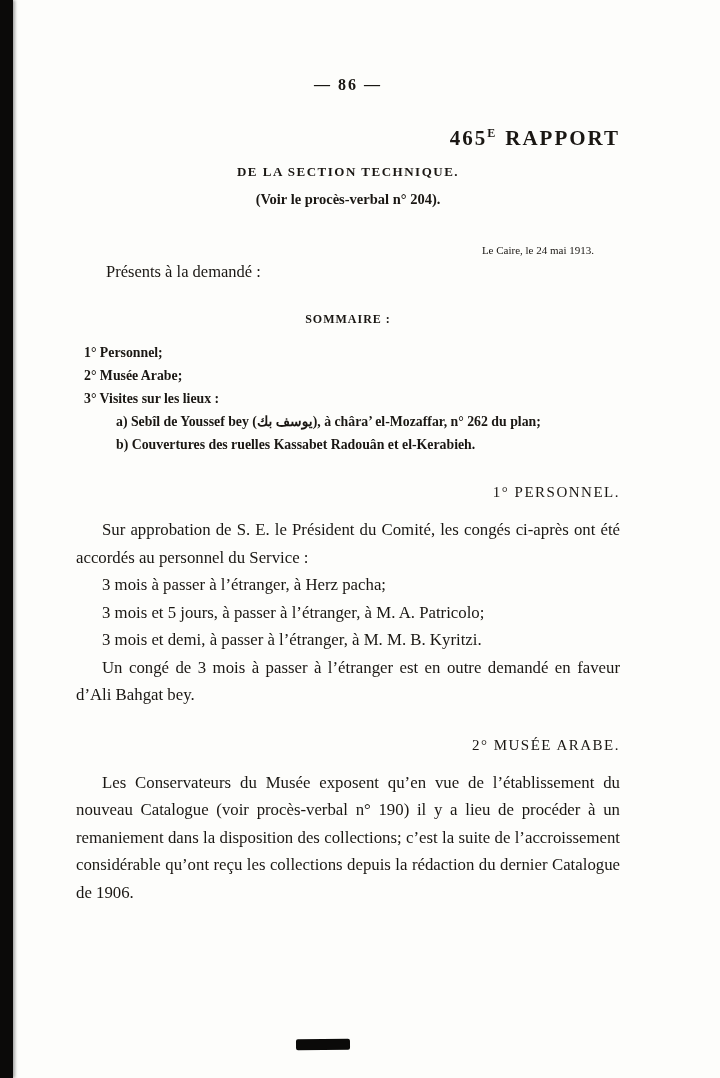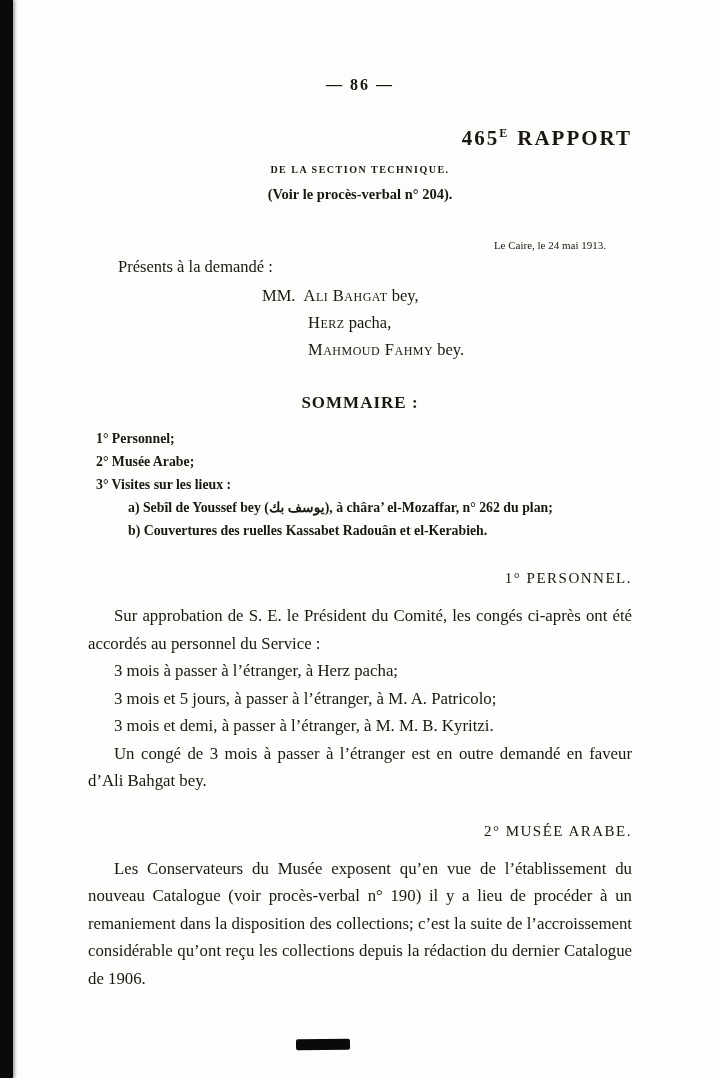--- a/index.html
+++ b/index.html
@@ -23,21 +23,21 @@
   .scan-artifact-bottom {
     position: absolute;
     left: 296px; top: 1039px;
     width: 54px; height: 11px;
     background: #0b0a09;
     border-radius: 2px;
     transform: rotate(-0.5deg);
   }
   .content {
     position: absolute;
-    left: 13px; top: 0;
+    left: 1px; top: 0;
     width: 707px; height: 1078px;
     padding: 0 88px 0 75px;
   }
   .page-num {
     margin-top: 76px;
     text-align: center;
     font-weight: bold;
     font-size: 16px;
     letter-spacing: 2px;
   }
@@ -47,21 +47,21 @@
     font-weight: bold;
     font-size: 21px;
     letter-spacing: 2px;
   }
   .title sup { font-size: 12px; letter-spacing: 0; }
   .title .title-word { margin-left: 10px; }
   .subtitle {
     margin-top: 13px;
     text-align: center;
     font-weight: bold;
-    font-size: 10px;
+    font-size: 13px;
     letter-spacing: 1.5px;
   }
   .reference {
     margin-top: 11px;
     text-align: center;
     font-weight: bold;
     font-size: 14.5px;
   }
   .dateline {
     margin-top: 36px;
@@ -80,21 +80,21 @@
     font-size: 16.5px;
     line-height: 27px;
   }
   .mm-prefix { margin-right: 8px; }
   .attendee-name { font-variant: small-caps; letter-spacing: 0.5px; }
   .attendee-cont { padding-left: 46px; }
   .sommaire-h {
     margin-top: 30px;
     text-align: center;
     font-weight: bold;
-    font-size: 17px;
+    font-size: 12px;
     letter-spacing: 1px;
   }
   .sommaire {
     margin-top: 14px;
     font-weight: bold;
     font-size: 13.8px;
     line-height: 23px;
   }
   .sommaire .item { padding-left: 8px; }
   .sommaire .sub  { padding-left: 40px; }
@@ -133,31 +133,20 @@
   </div>
 
   <div class="subtitle">DE LA SECTION TECHNIQUE.</div>
 
   <div class="reference">(Voir le procès-verbal n° 204).</div>
 
   <div class="dateline">Le Caire, le 24 mai 1913.</div>
 
   <div class="presents">Présents à la demandé :</div>
 
-  <div class="attendees">
-    <div>
-      <span class="mm-prefix">MM.</span><span class="attendee-name">Ali Bahgat</span><span> bey,</span>
-    </div>
-    <div class="attendee-cont">
-      <span class="attendee-name">Herz</span><span> pacha,</span>
-    </div>
-    <div class="attendee-cont">
-      <span class="attendee-name">Mahmoud Fahmy</span><span> bey.</span>
-    </div>
-  </div>
 
   <div class="sommaire-h">SOMMAIRE :</div>
 
   <div class="sommaire">
     <div class="item">1° Personnel;</div>
     <div class="item">2° Musée Arabe;</div>
     <div class="item">3° Visites sur les lieux :</div>
     <div class="sub">a) Sebîl de Youssef bey (يوسف بك), à châra’ el-Mozaffar, n° 262 du plan;</div>
     <div class="sub">b) Couvertures des ruelles Kassabet Radouân et el-Kerabieh.</div>
   </div>

